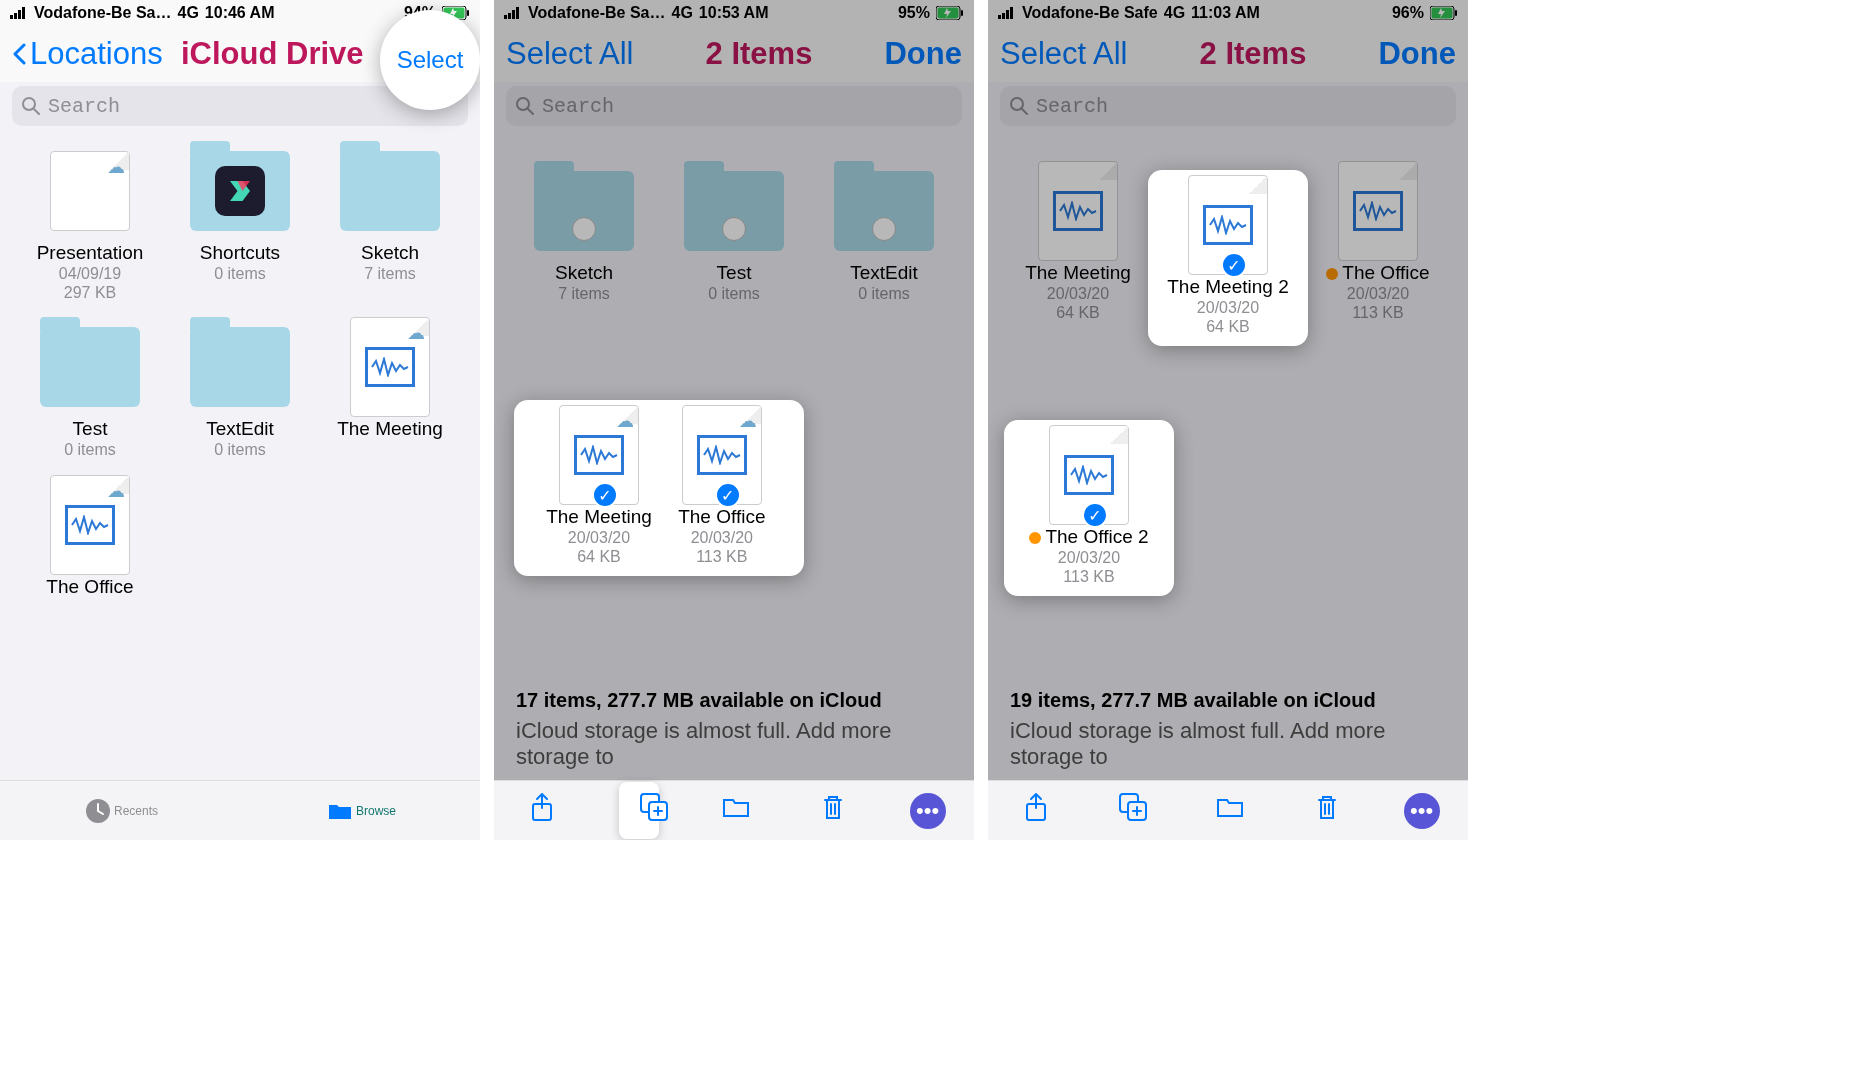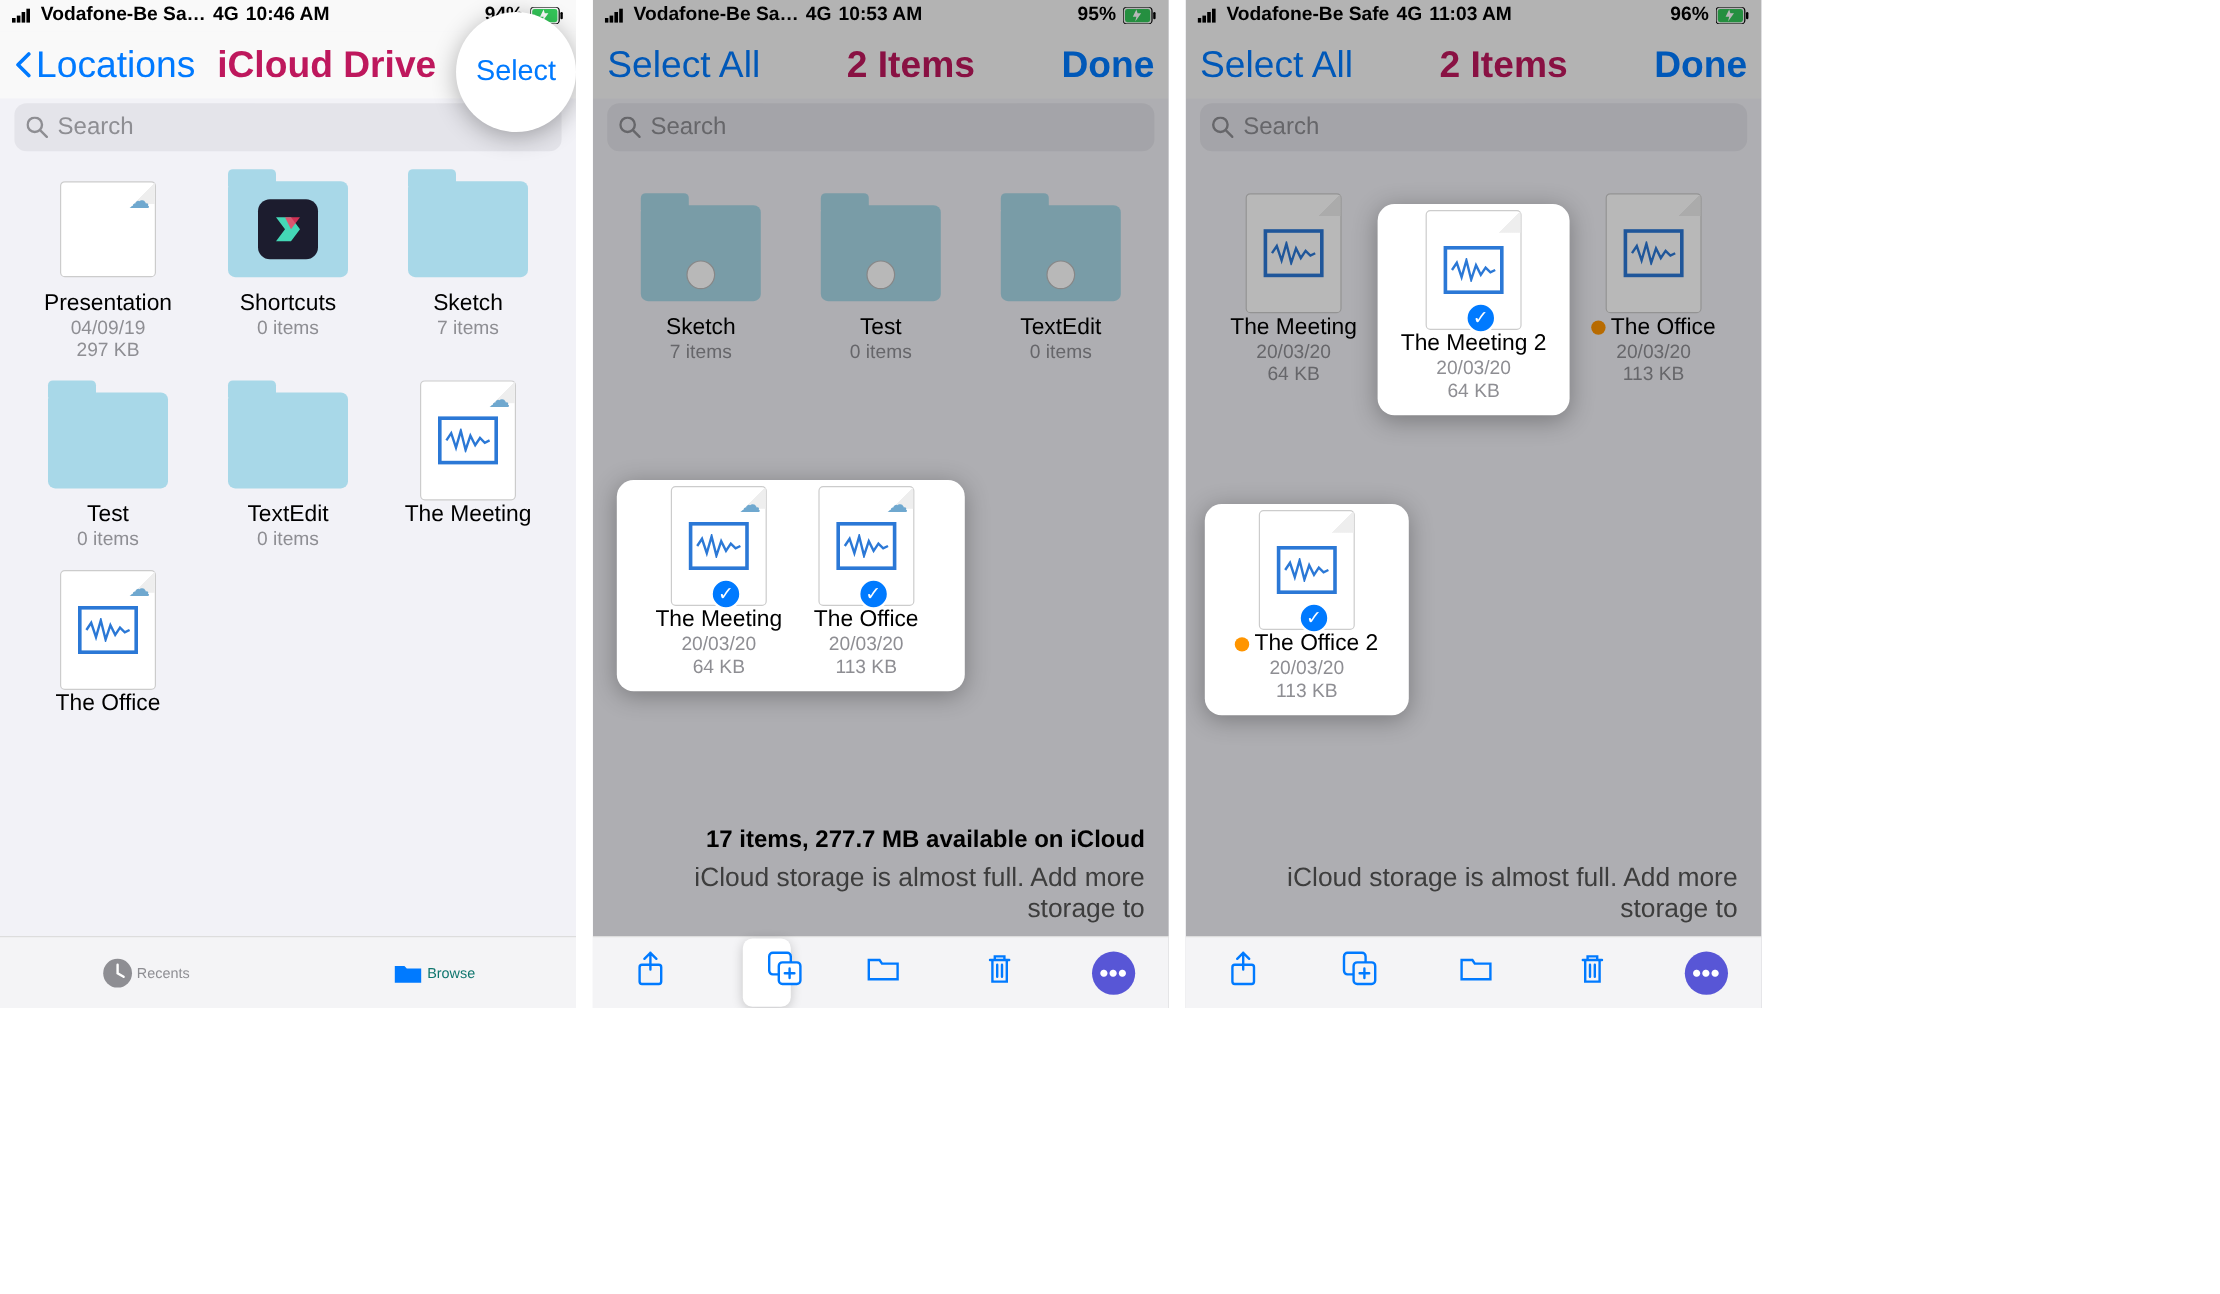--- a/index.html
+++ b/index.html
@@ -64,20 +64,21 @@
     margin: 4px 12px 10px;
     background: #e4e4ea;
     border-radius: 10px;
     height: 40px;
     display: flex;
     align-items: center;
     padding: 0 10px;
     color: #8e8e93;
     font-size: 20px;
     gap: 8px;
+    font-family: Liberation Mono, monospace;
   }
   
   .grid {
     display: grid;
     grid-template-columns: repeat(3, 1fr);
     gap: 20px 10px;
     padding: 10px 20px;
   }
   .item {
     display: flex;
@@ -224,22 +225,22 @@
   .tb-tab.active { color:#0f766e; }
   .tb-btn.highlighted {
     background:#fff;
     padding:10px 20px;
     border-radius:8px;
     box-shadow:0 2px 10px rgba(0,0,0,0.2);
   }
   
   .storage-text {
     position:absolute;
-    bottom:70px; left:13px; right:0;
-    text-align:right;
+    bottom:70px; left:2px; right:0;
+    text-align:left;
     font-size:20px;
     color:#000;
     padding:0 20px;
     z-index:1;
   }
   .storage-text .bold { font-weight:700; }
   .storage-text .sub { font-size:22px; color:#555; margin-top:6px;}
   
   .watermark {
     position:absolute;
@@ -650,20 +651,21 @@
               <div class="checkmark">✓</div>
             </div>
           </div>
       <div class="item-name"><span class="tag-dot"></span><span>The Office 2</span></div>
       <div class="item-sub">20/03/20</div>
       <div class="item-sub">113 KB</div>
     </div>
   </div>
 
   <div class="storage-text">
+    <div class="bold">19 items, 277.7 MB available on iCloud</div>
     <div class="sub">iCloud storage is almost full. Add more storage to</div>
   </div>
 
   <div class="toolbar" style="z-index:20">
     <div class="tb-btn"><svg width="26" height="30">
             <rect x="4" y="12" width="18" height="16" rx="2" fill="none" stroke="#007aff" stroke-width="2"></rect>
             <path d="M13 2 L13 16 M8 7 L13 2 L18 7" stroke="#007aff" stroke-width="2" fill="none" stroke-linecap="round" stroke-linejoin="round"></path>
           </svg></div>
     <div class="tb-btn"><svg width="30" height="30">
             <rect x="2" y="2" width="18" height="18" rx="3" fill="none" stroke="#007aff" stroke-width="2"></rect>

